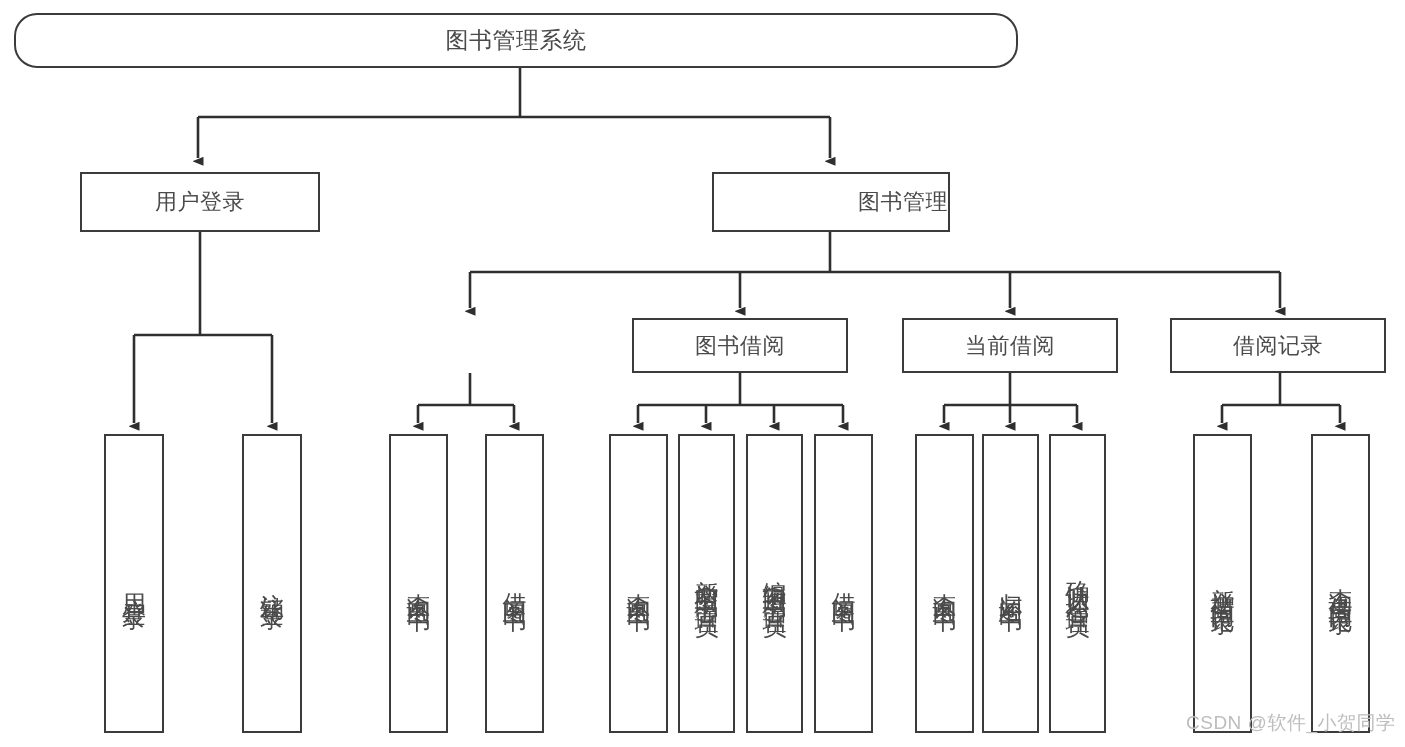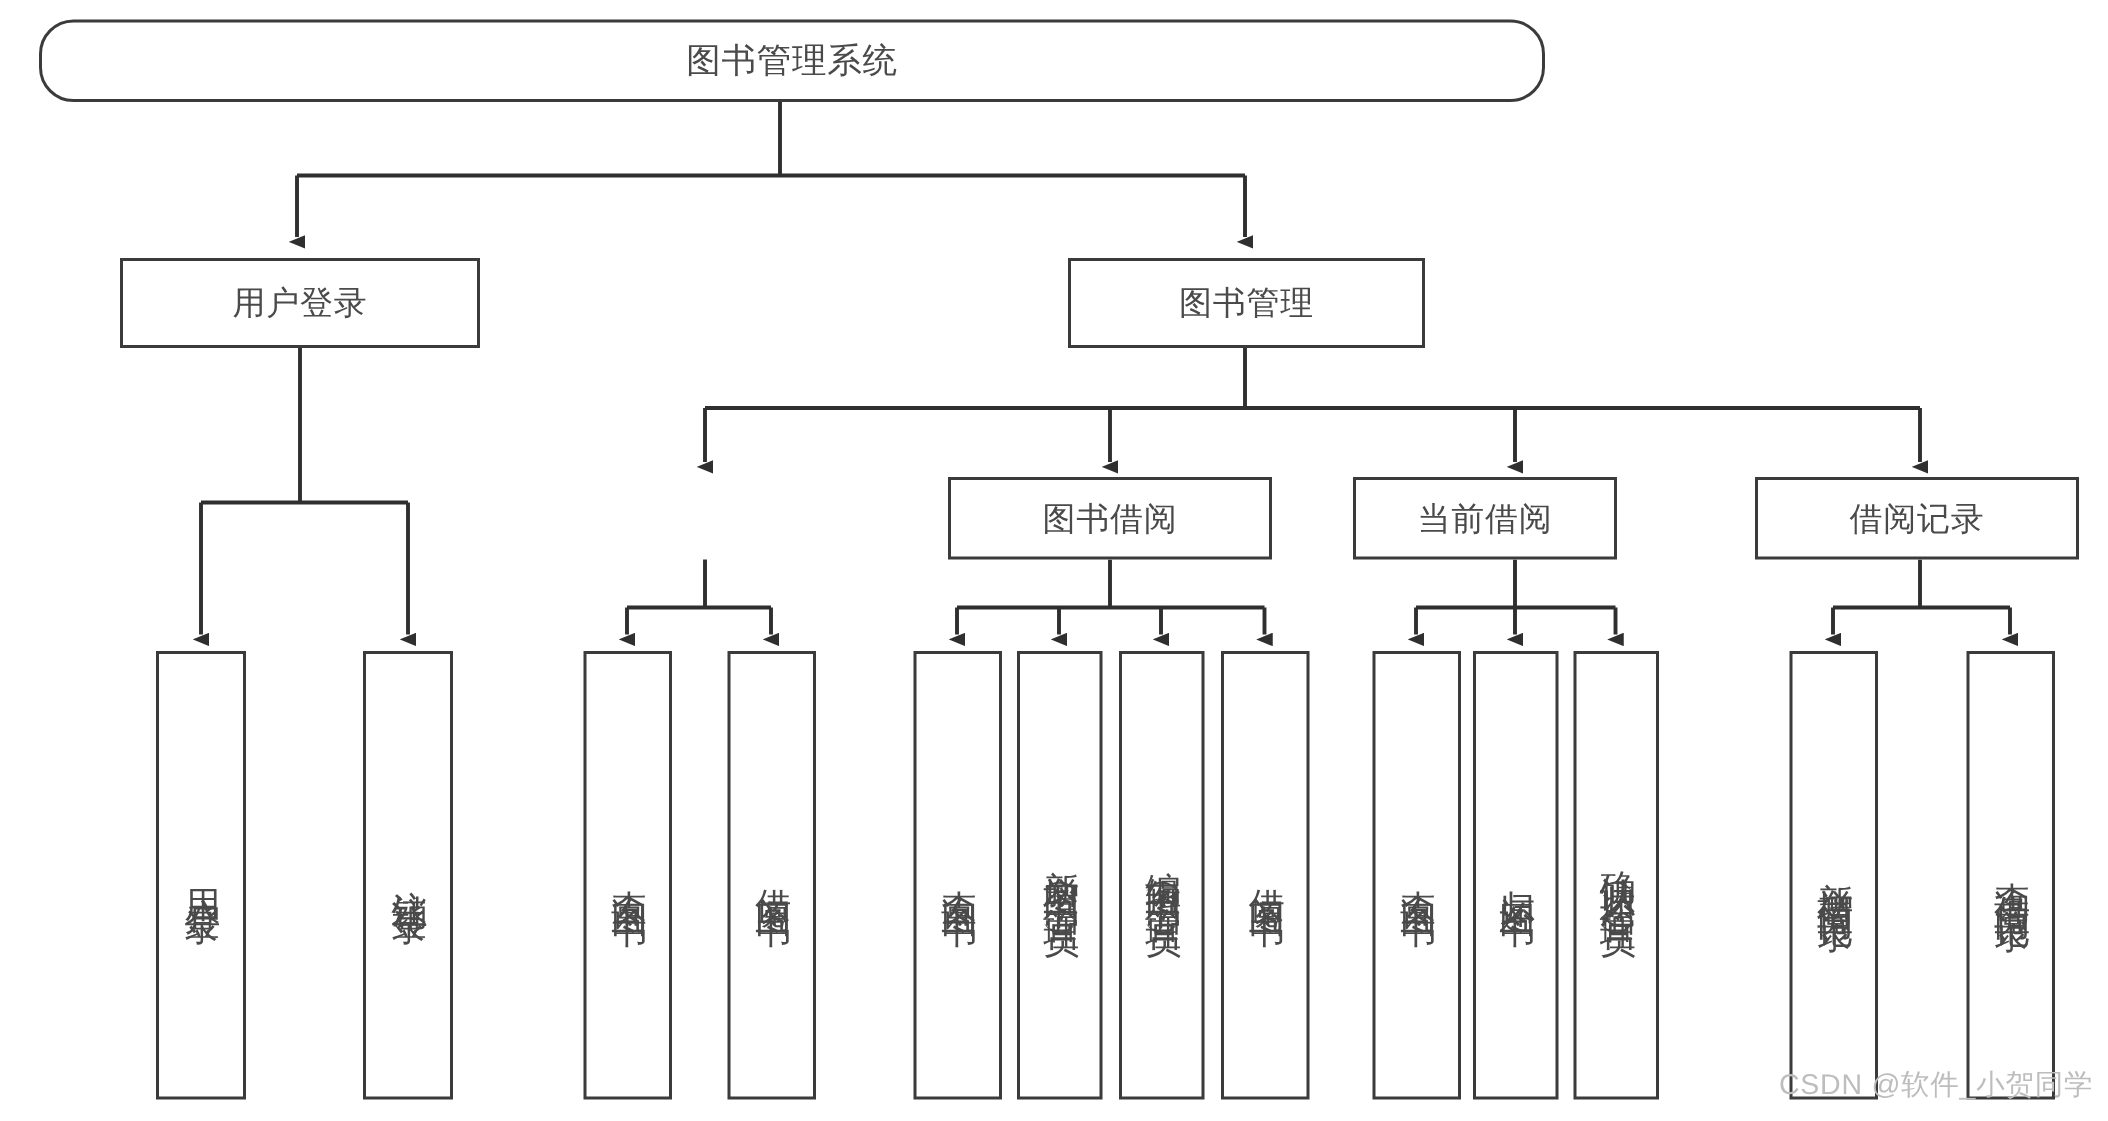--- a/index.html
+++ b/index.html
@@ -120,35 +120,35 @@
       <path d="M1010,405 L1010,423" marker-end="url(#arrow)"></path>
       <path d="M1077,405 L1077,423" marker-end="url(#arrow)"></path>
 
       <path d="M1280,373 L1280,405"></path>
       <path d="M1222,405 L1340,405"></path>
       <path d="M1222,405 L1222,423" marker-end="url(#arrow)"></path>
       <path d="M1340,405 L1340,423" marker-end="url(#arrow)"></path>
     </g>
   </svg>
 
-  <div class="node horiz root" style="left:26px; top:13px; width:1004px; height:55px;border-radius:23px;">
+  <div class="node horiz root" style="left:14px; top:13px; width:1004px; height:55px;border-radius:23px;">
     <span class="label">图书管理系统</span>
   </div>
 
   <div class="node horiz" style="left:80px; top:172px; width:240px; height:60px;">
     <span class="label">用户登录</span>
   </div>
-  <div class="node horiz" style="left:712px; top:172px; width:238px; height:60px;">
+  <div class="node horiz" style="left:712px; top:172px; width:238px; height:60px;justify-content:flex-end;">
     <span class="label">图书管理</span>
   </div>
 
   <div class="node horiz" style="left:632px; top:318px; width:216px; height:55px;">
     <span class="label">图书借阅</span>
   </div>
-  <div class="node horiz" style="left:902px; top:318px; width:176px; height:55px;">
+  <div class="node horiz" style="left:902px; top:318px; width:216px; height:55px;">
     <span class="label">当前借阅</span>
   </div>
   <div class="node horiz" style="left:1170px; top:318px; width:216px; height:55px;">
     <span class="label">借阅记录</span>
   </div>
 
   <div class="node vert" style="left:104px; top:434px; width:60px; height:299px;">
     <span class="label">用户登录</span>
   </div>
   <div class="node vert" style="left:242px; top:434px; width:60px; height:299px;">

